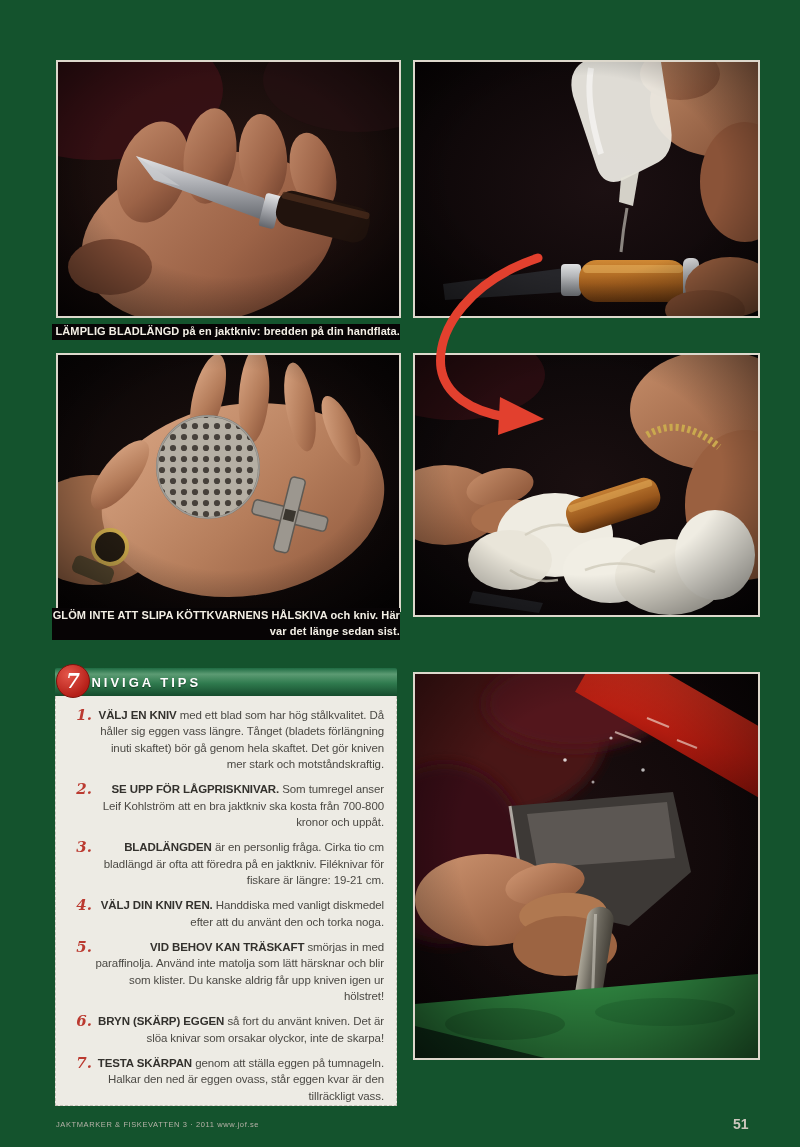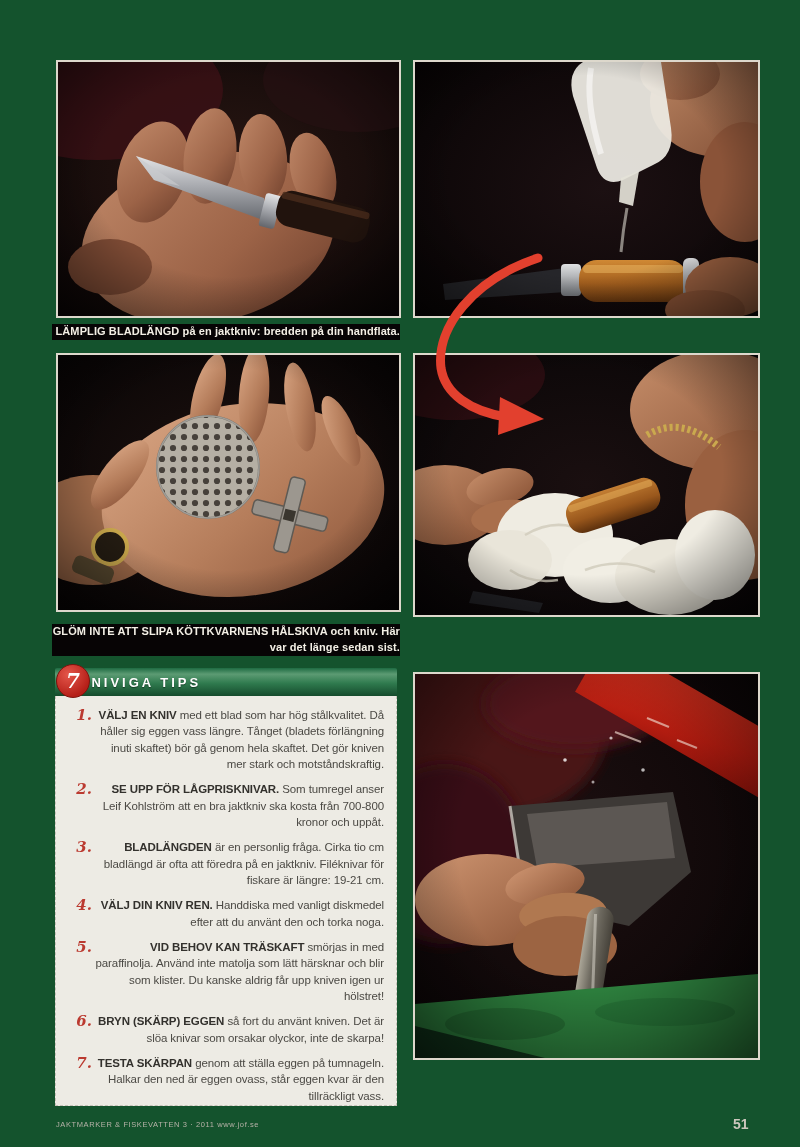--- a/index.html
+++ b/index.html
@@ -18,21 +18,21 @@
     position:absolute;z-index:3;color:#f3efe5;font-weight:bold;
     font-size:11px;line-height:1.45;letter-spacing:.1px;background:#070405;
   }
   .caption .lead{text-transform:none;}
   
   #photo1{left:56px;top:60px;width:345px;height:258px;}
   #cap1{left:52px;top:324px;width:348px;}
   #photo2{left:413px;top:60px;width:347px;height:258px;}
   #cap2{left:413px;top:324px;width:347px;}
   #photo3{left:56px;top:353px;width:345px;height:259px;}
-  #cap3{left:52px;top:624px;width:348px;}
+  #cap3{left:52px;top:608px;width:348px;}
   #photo4{left:413px;top:353px;width:347px;height:264px;}
   #cap4{left:413px;top:626px;width:347px;}
   #photo5{left:413px;top:672px;width:347px;height:388px;}
   #cap5{left:413px;top:1066px;width:347px;}
   
   #arrow{position:absolute;left:420px;top:248px;width:170px;height:190px;z-index:2;}
   
   #tipsbox{
     position:absolute;left:55px;top:668px;width:342px;height:438px;z-index:3;
     box-sizing:border-box;

